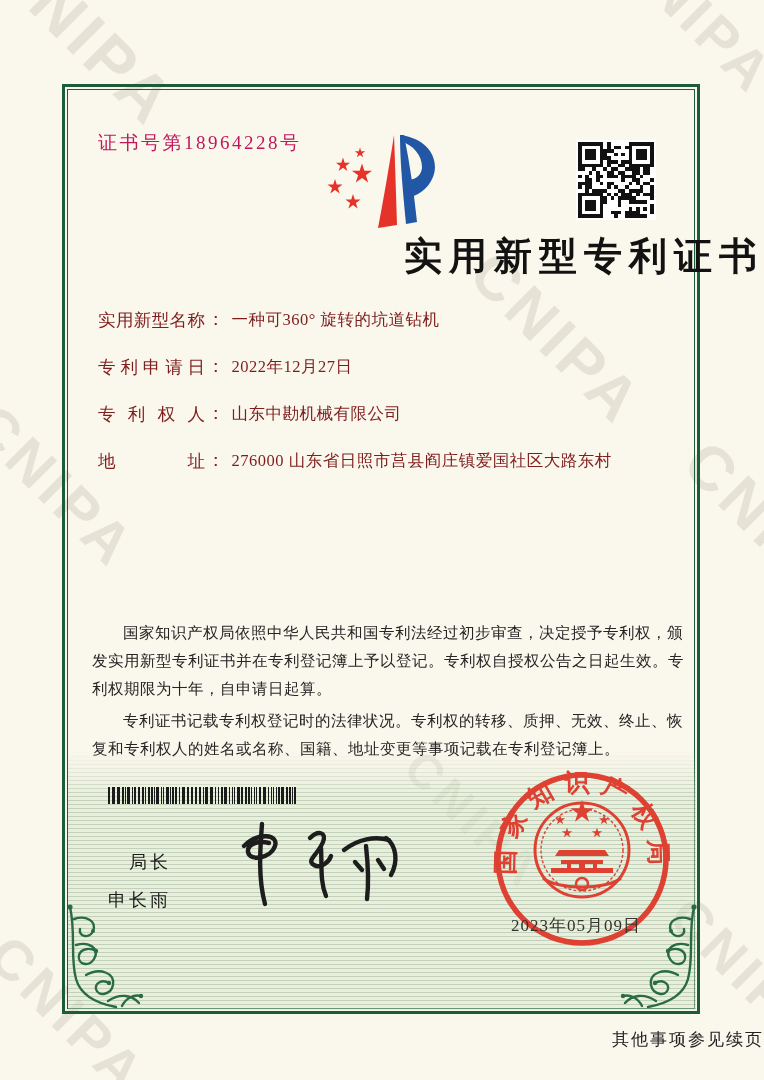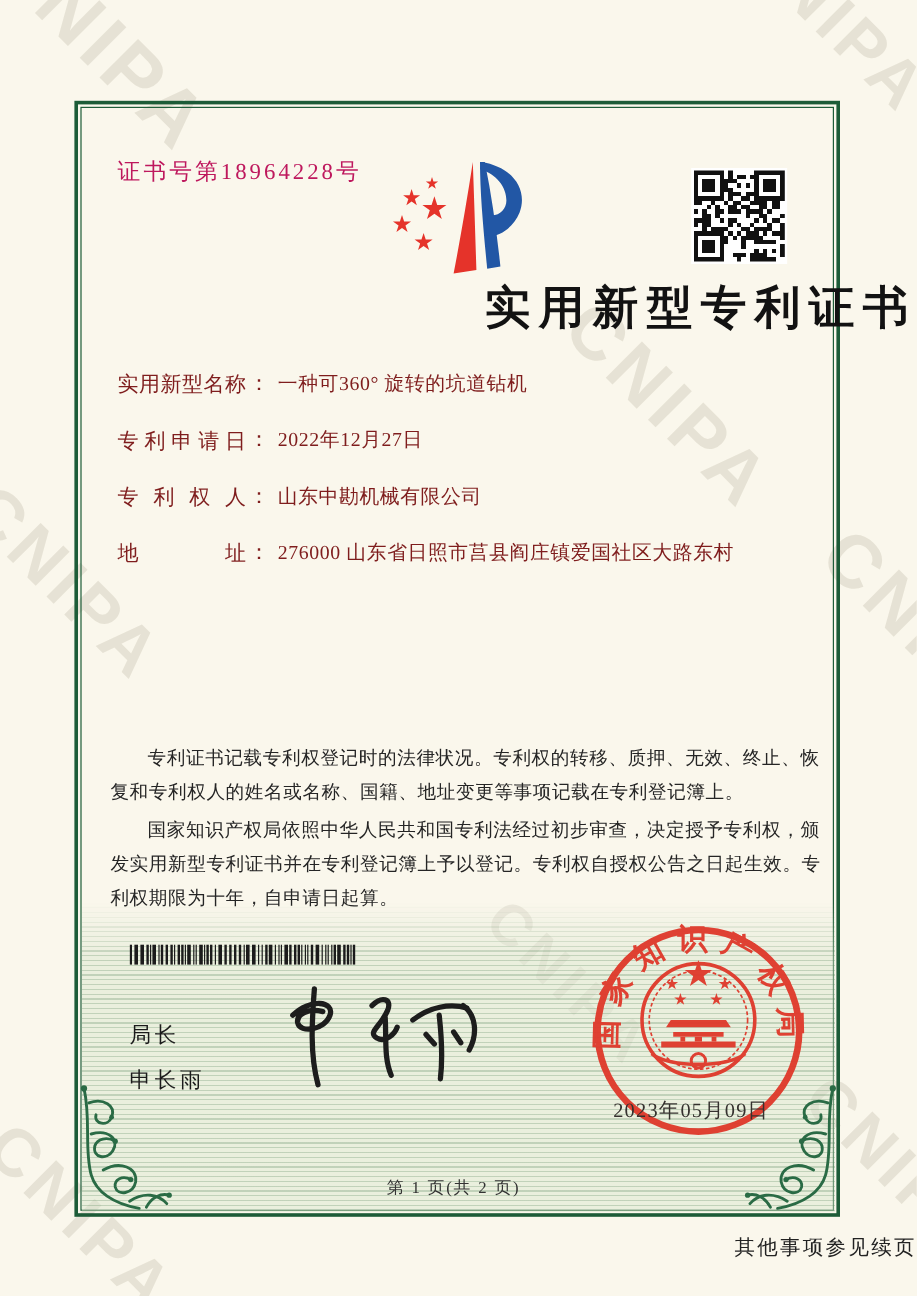--- a/index.html
+++ b/index.html
@@ -49,21 +49,21 @@
 
   .paras{position:absolute;left:92px;top:619px;width:602px;z-index:3;
          font-size:15.5px;line-height:28px;color:#252525;letter-spacing:0.5px;}
   .paras p{margin:0 0 4px;text-indent:2em;}
 
   .barcode{position:absolute;left:108px;top:787px;width:192px;height:17px;z-index:3;}
   .barcode svg{display:block;fill:#1b1b1b;}
 
   .signer{position:absolute;left:108px;top:843px;z-index:3;
           font-family:"Liberation Sans","DejaVu Sans",sans-serif;
-          font-size:18px;letter-spacing:3px;line-height:38px;color:#1b1b1b;}
+          font-size:18px;letter-spacing:3px;line-height:38px;color:#1b1b1b;text-align:right;}
   .sig{position:absolute;left:222px;top:812px;width:182px;height:108px;z-index:3;}
 
   .seal{position:absolute;left:486px;top:758px;width:192px;height:210px;z-index:4;
         opacity:0.96;}
 
   .page-num{position:absolute;left:62px;top:981px;width:632px;z-index:3;text-align:center;
             font-size:14px;letter-spacing:1.5px;color:#333;}
   .note{position:absolute;left:0;top:1028px;width:100%;z-index:3;text-align:right;
         font-size:17px;letter-spacing:2px;color:#222;}
 
@@ -310,22 +310,22 @@
     </div>
     <div class="frow">
       <span class="flabel">专利权人</span><span class="colon">：</span><span class="fvalue">山东中勘机械有限公司</span>
     </div>
     <div class="frow">
       <span class="flabel">地址</span><span class="colon">：</span><span class="fvalue">276000 山东省日照市莒县阎庄镇爱国社区大路东村</span>
     </div>
   </div>
 
   <div class="paras">
+    <p>国家知识产权局依照中华人民共和国专利法经过初步审查，决定授予专利权，颁发实用新型专利证书并在专利登记簿上予以登记。专利权自授权公告之日起生效。专利权期限为十年，自申请日起算。</p>
     <p>专利证书记载专利权登记时的法律状况。专利权的转移、质押、无效、终止、恢复和专利权人的姓名或名称、国籍、地址变更等事项记载在专利登记簿上。</p>
-    <p>国家知识产权局依照中华人民共和国专利法经过初步审查，决定授予专利权，颁发实用新型专利证书并在专利登记簿上予以登记。专利权自授权公告之日起生效。专利权期限为十年，自申请日起算。</p>
   </div>
 
   <div class="barcode">
       <svg width="192" height="17" viewBox="0 0 192 17" xmlns="http://www.w3.org/2000/svg">
         <rect x="0" y="0" width="2" height="17"></rect>
         <rect x="4" y="0" width="3" height="17"></rect>
         <rect x="9" y="0" width="3" height="17"></rect>
         <rect x="14" y="0" width="2" height="17"></rect>
         <rect x="17" y="0" width="1" height="17"></rect>
         <rect x="19" y="0" width="3" height="17"></rect>
@@ -424,16 +424,15 @@
         <rect x="81" y="106" width="4" height="4"></rect>
           <rect x="93" y="106" width="6" height="4"></rect>
           <rect x="107" y="106" width="4" height="4"></rect>
       </g>
       <circle cx="96" cy="126" r="6" fill="none" stroke="#df3a2c" stroke-width="2.5"></circle>
       <path d="M57,120 C71,132 121,132 135,120" fill="none" stroke="#df3a2c" stroke-width="3"></path>
     </g>
     <text x="90" y="173" text-anchor="middle" font-size="17" fill="#2e2a28" letter-spacing="1" font-family="'Liberation Serif','DejaVu Serif',serif">2023年05月09日</text>
   </svg>
 
-  <div class="page-num">第 1 页(共 2 页)</div>
   <div class="note">其他事项参见续页</div>
 
 </div>
 
 </body></html>

